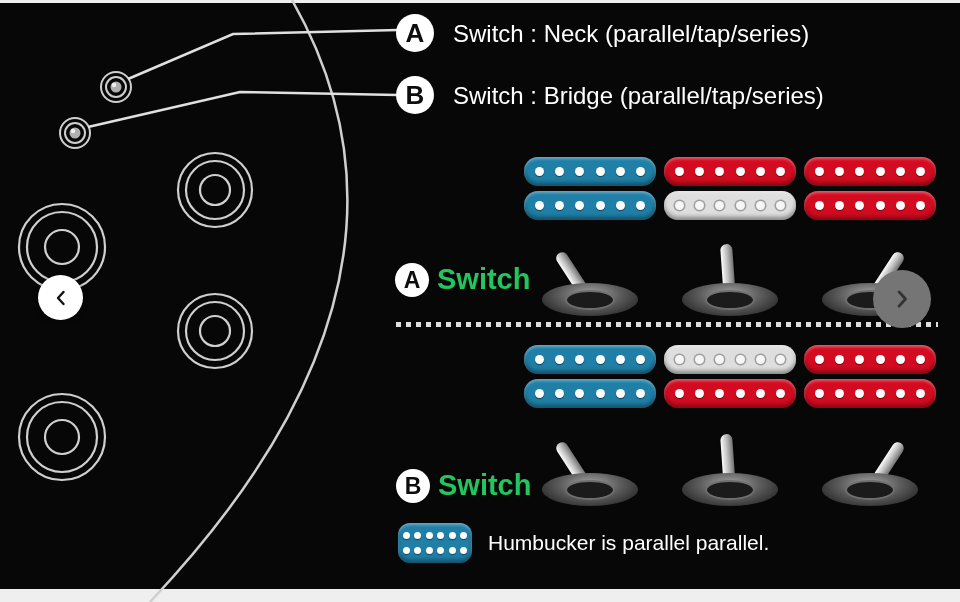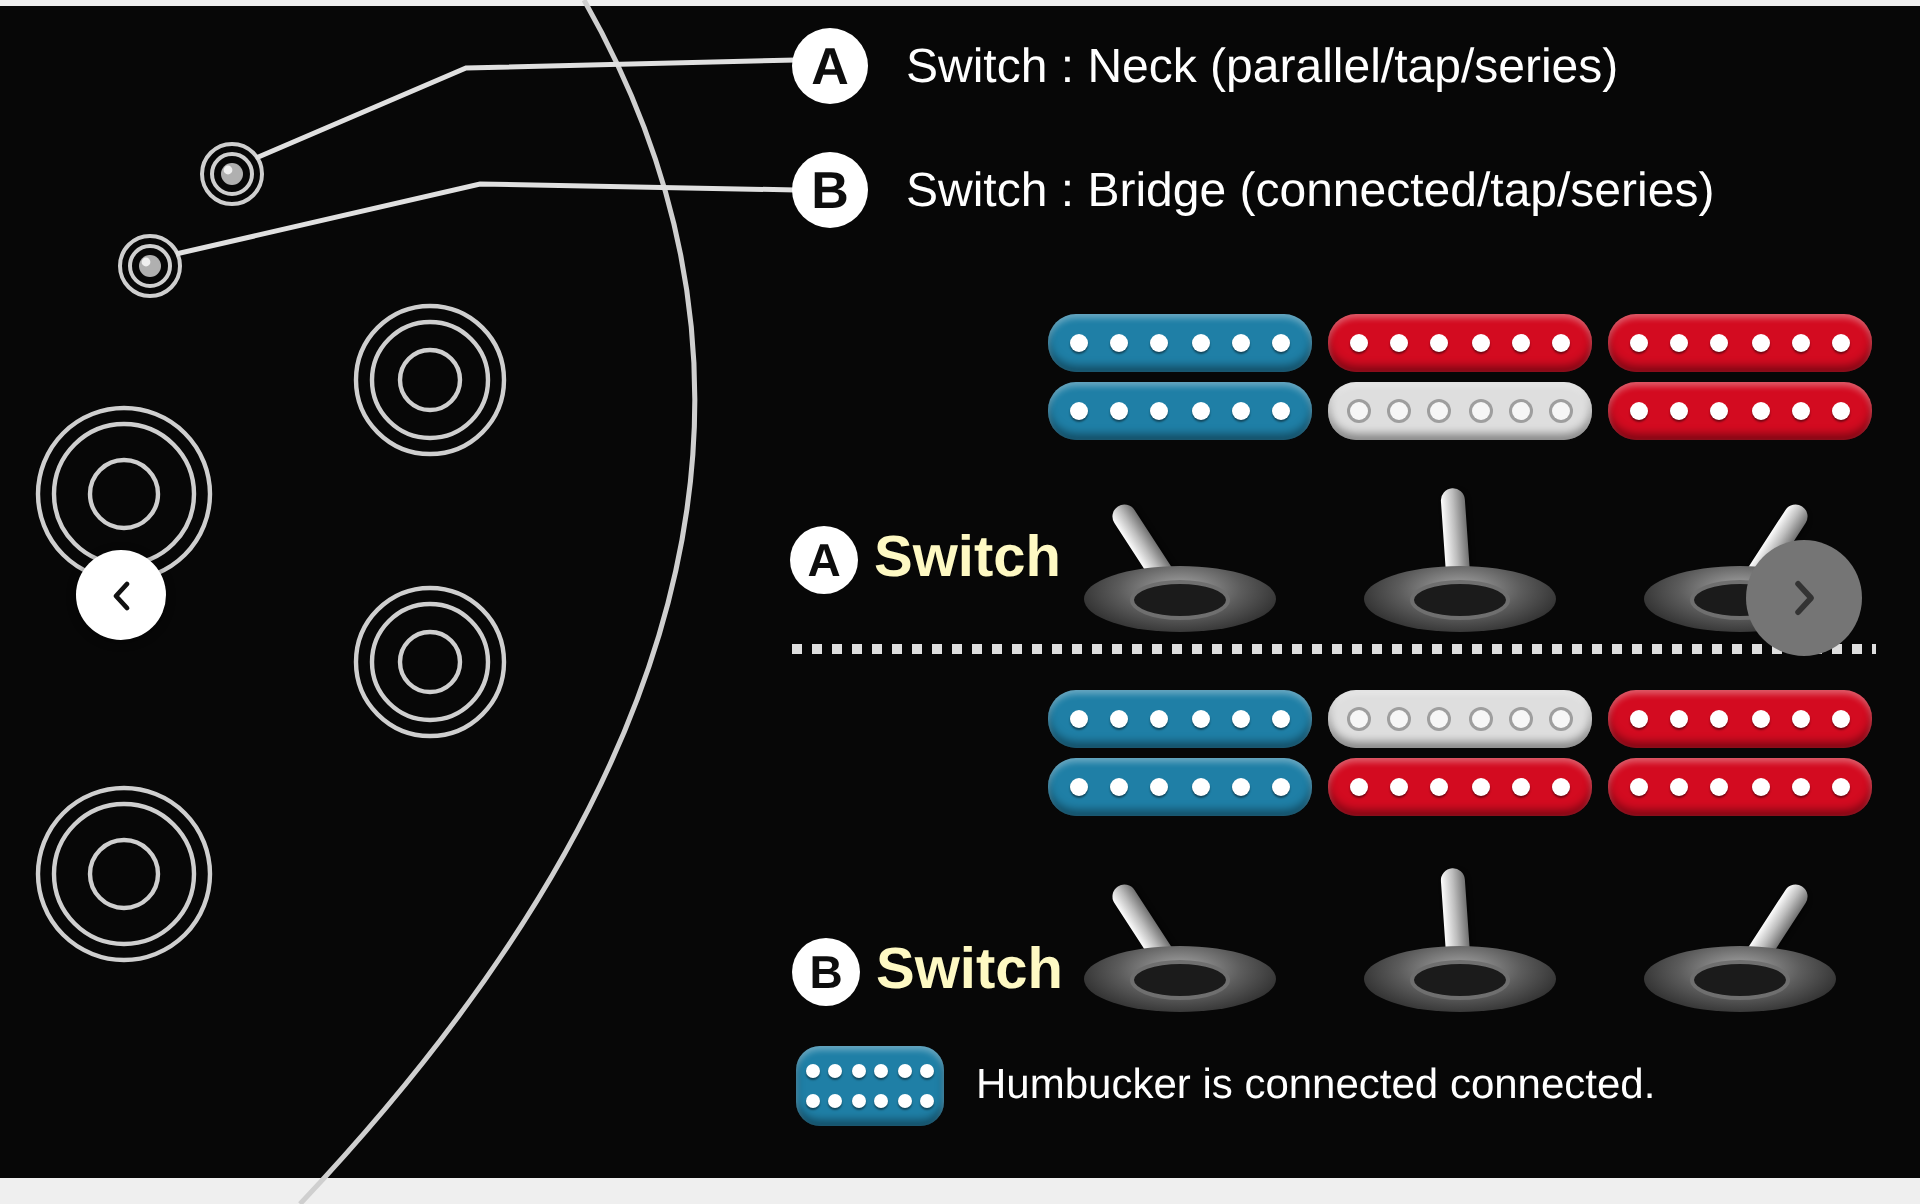--- a/index.html
+++ b/index.html
@@ -25,21 +25,21 @@
   #bridge-switch-badge{left:396px;top:469px;}
 
   .hdr{position:absolute;color:#ffffff;font-size:24px;font-weight:400;white-space:nowrap;}
   #hdr-a{left:453px;top:20px;}
   #hdr-b{left:453px;top:82px;}
 
   .section-title{position:absolute;color:#ffffff;font-size:33px;font-weight:700;font-style:italic;letter-spacing:.5px;}
   #neck-title{left:399px;top:171px;}
   #bridge-title{left:396px;top:359px;}
 
-  .switch-word{position:absolute;color:#fef9c3;font-size:29px;font-weight:700;}
+  .switch-word{position:absolute;color:#22c55e;font-size:29px;font-weight:700;}
   #neck-switch-label{left:437px;top:263px;}
   #bridge-switch-label{left:438px;top:469px;}
 
   
   .pickups{position:absolute;left:524px;display:flex;gap:8px;}
   #neck-pickups{top:157px;}
   #bridge-pickups{top:345px;}
   .pickup{width:132px;display:flex;flex-direction:column;gap:5px;}
   .coil{height:29px;border-radius:14px;display:flex;align-items:center;justify-content:space-evenly;
     box-shadow:inset 0 2px 3px rgba(255,255,255,.35), inset 0 -3px 4px rgba(0,0,0,.4);}
@@ -130,21 +130,21 @@
         <circle cx="62" cy="437" r="17"></circle>
     </g>
 
     <polyline points="398,30 233,34 128,79" fill="none" stroke="#e0e0e0" stroke-width="2.5"></polyline>
     <polyline points="398,95 240,92 88,127" fill="none" stroke="#e0e0e0" stroke-width="2.5"></polyline>
   </svg>
 
   <div id="badge-a" class="badge big">A</div>
   <div id="hdr-a" class="hdr">Switch : Neck (parallel/tap/series)</div>
   <div id="badge-b" class="badge big">B</div>
-  <div id="hdr-b" class="hdr">Switch : Bridge (connected/tap/series)</div>
+  <div id="hdr-b" class="hdr">Switch : Bridge (parallel/tap/series)</div>
 
   <div id="neck-pickups" class="pickups">
       <div class="pickup">
         <div class="coil blue">
           <span class="dot"></span>
           <span class="dot"></span>
           <span class="dot"></span>
           <span class="dot"></span>
           <span class="dot"></span>
           <span class="dot"></span>
@@ -299,21 +299,21 @@
         </div>
         <div class="row">
           <span class="dot"></span>
           <span class="dot"></span>
           <span class="dot"></span>
           <span class="dot"></span>
           <span class="dot"></span>
           <span class="dot"></span>
         </div>
       </div>
-    <span class="legend-text">Humbucker is connected connected.</span>
+    <span class="legend-text">Humbucker is parallel parallel.</span>
   </div>
 
   <button class="nav prev">
     <svg width="22" height="22" viewBox="0 0 22 22">
       <polyline points="13.5,5 8,11 13.5,17" fill="none" stroke="#111111" stroke-width="2.4" stroke-linecap="round" stroke-linejoin="round"></polyline>
     </svg>
   </button>
   <button class="nav next">
     <svg width="26" height="26" viewBox="0 0 22 22">
       <polyline points="8.5,5 14,11 8.5,17" fill="none" stroke="#333333" stroke-width="2.4" stroke-linecap="round" stroke-linejoin="round"></polyline>

